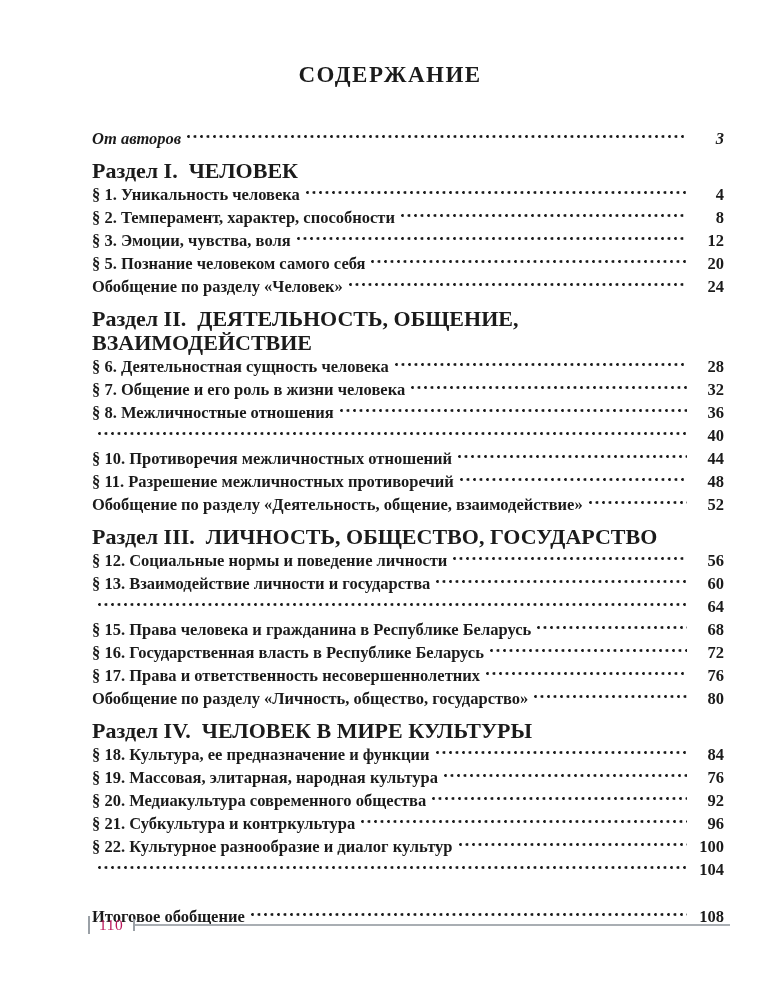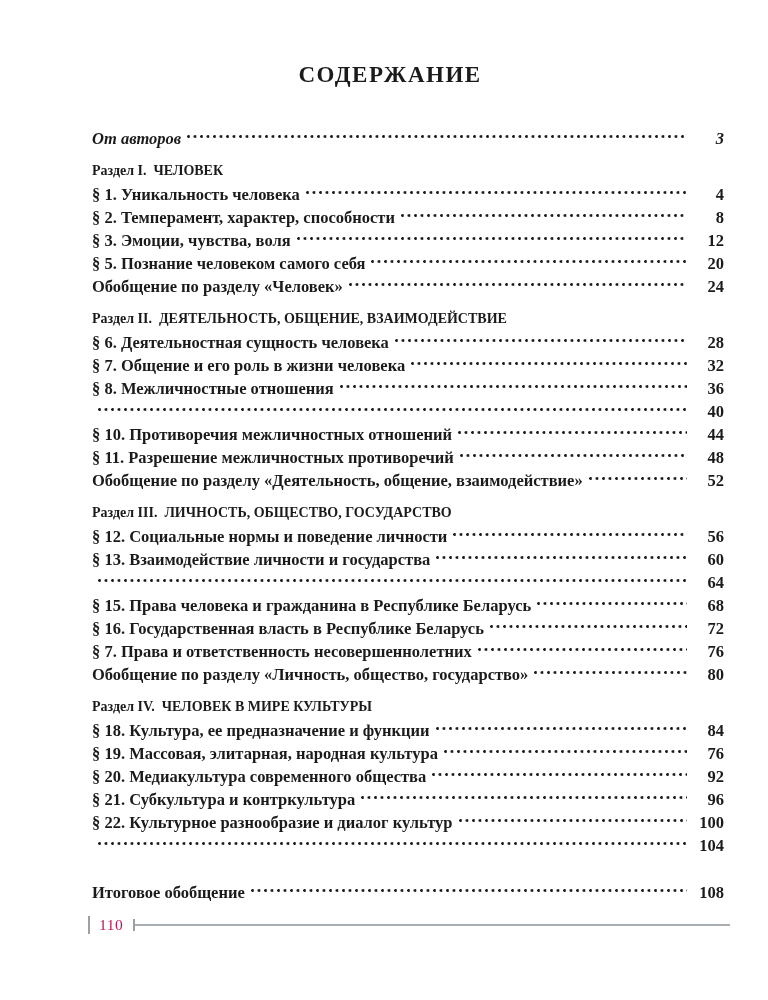--- a/index.html
+++ b/index.html
@@ -46,21 +46,21 @@
   }
   .pagenum {
     min-width: 34px;
     text-align: right;
     white-space: nowrap;
   }
   .preface { font-style: italic; margin-bottom: 9px; }
   .section { margin-top: 9px; }
   .section-heading {
     margin: 0;
-    font-size: 14px;
+    font-size: 22px;
     font-weight: 700;
     line-height: 24px;
   }
   .final-row { margin-top: 24px; }
   .footer {
     position: absolute;
     left: 88px;
     right: 44px;
     bottom: 66px;
     display: flex;
@@ -197,21 +197,21 @@
     <span class="pagenum">68</span>
   </div>
 
   <div class="row">
     <span class="label">§ 16. Государственная власть в Республике Беларусь</span>
     <span class="leader"></span>
     <span class="pagenum">72</span>
   </div>
 
   <div class="row">
-    <span class="label">§ 7. Права и ответственность несовершеннолетних</span>
+    <span class="label">§ 17. Права и ответственность несовершеннолетних</span>
     <span class="leader"></span>
     <span class="pagenum">76</span>
   </div>
 
   <div class="row">
     <span class="label">Обобщение по разделу «Личность, общество, государство»</span>
     <span class="leader"></span>
     <span class="pagenum">80</span>
   </div>
 </div>

